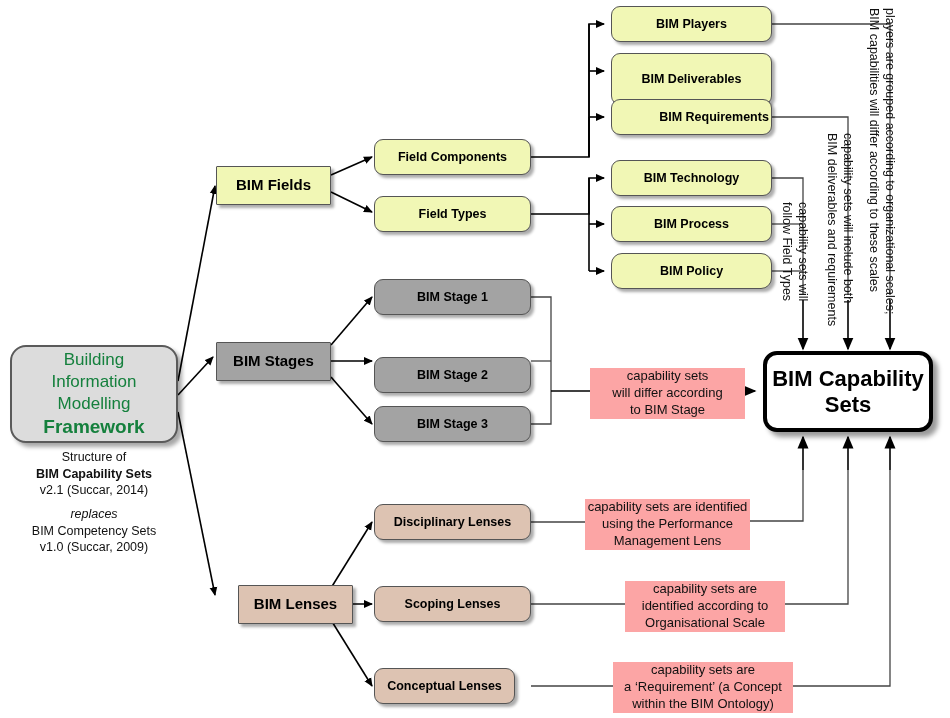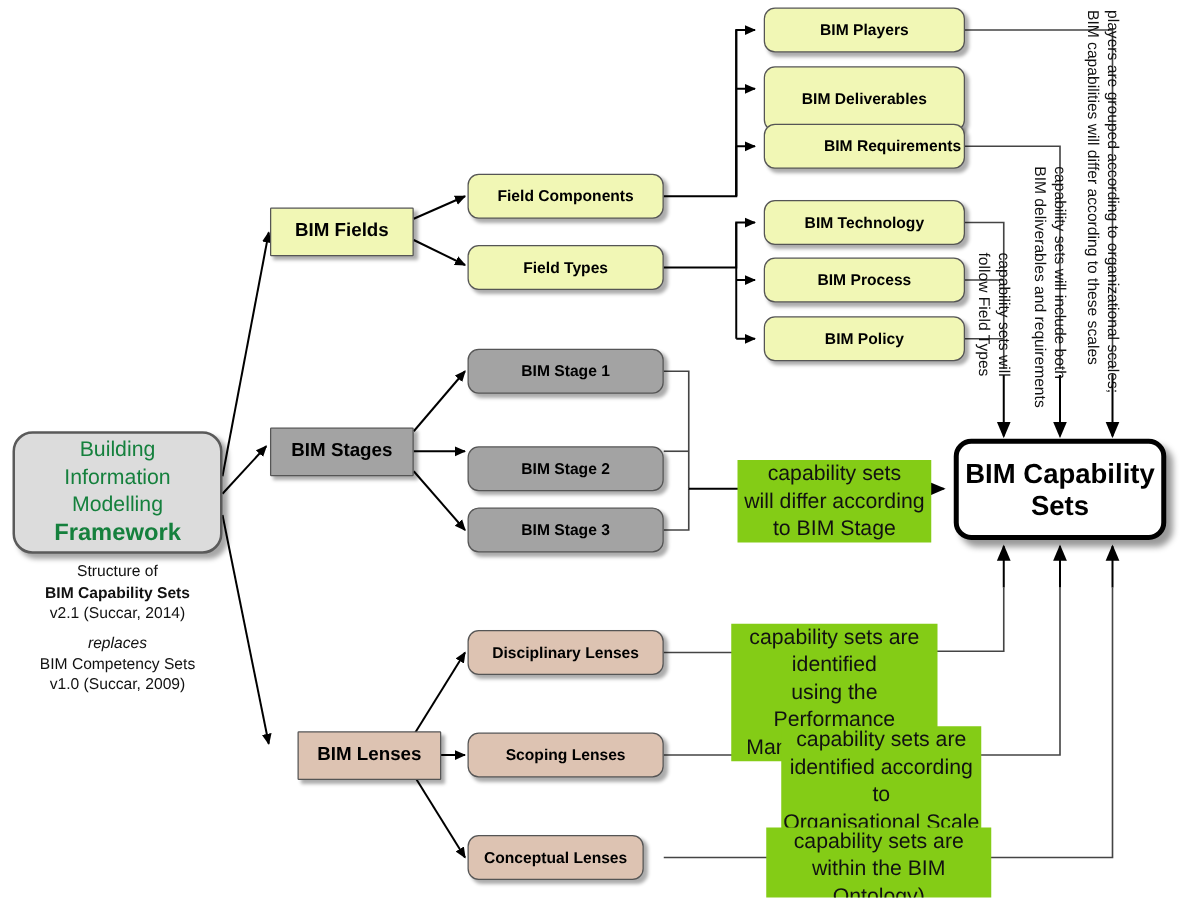--- a/index.html
+++ b/index.html
@@ -29,22 +29,22 @@
 
   .capset{background:#fff;border:4px solid #000;border-radius:14px;
           box-shadow:5px 5px 5px rgba(0,0,0,.4);font-size:22px;font-weight:bold;
           color:#000;line-height:1.18;}
 
   .caption{position:absolute;text-align:center;font-size:12.5px;color:#111;
            line-height:1.33;font-family:"Liberation Sans","DejaVu Sans",sans-serif;}
   .caption b{font-weight:bold;}
   .caption i{font-style:italic;}
 
-  .edge-label{position:absolute;text-align:center;font-size:17px;color:#111;
-              line-height:1.3;background:#84cc16;}
+  .edge-label{position:absolute;text-align:center;font-size:13px;color:#111;
+              line-height:1.3;background:#fca5a5;}
 
   .vlabel{position:absolute;font-size:12.5px;color:#111;line-height:1.3;
           transform-origin:0 0;transform:rotate(90deg);white-space:nowrap;}
   .vlabel .l2{display:block;}
 </style>
 </head>
 <body>
 
 <div id="stage">
 
@@ -168,21 +168,21 @@
   <div class="node rounded n-leaf yellow" style="left:611px;top:99px;width:161px;height:36px;padding-left:45px;">
     <span>BIM Requirements</span>
   </div>
 
   <div class="node rounded n-leaf yellow" style="left:611px;top:160px;width:161px;height:36px;">
     <span>BIM Technology</span>
   </div>
   <div class="node rounded n-leaf yellow" style="left:611px;top:206px;width:161px;height:36px;">
     <span>BIM Process</span>
   </div>
-  <div class="node rounded n-leaf yellow" style="left:611px;top:253px;width:161px;height:36px;">
+  <div class="node rounded n-leaf yellow" style="left:611px;top:253px;width:161px;height:36px;border-radius:11px;">
     <span>BIM Policy</span>
   </div>
 
   <div class="node rounded n-leaf teal" style="left:374px;top:279px;width:157px;height:36px;">
     <span>BIM Stage 1</span>
   </div>
   <div class="node rounded n-leaf teal" style="left:374px;top:357px;width:157px;height:36px;">
     <span>BIM Stage 2</span>
   </div>
   <div class="node rounded n-leaf teal" style="left:374px;top:406px;width:157px;height:36px;">
@@ -232,16 +232,17 @@
   </div>
 
   <div class="edge-label" style="left:625px;top:581px;width:160px;">
     <div>capability sets are</div>
     <div>identified according to</div>
     <div>Organisational Scale</div>
   </div>
 
   <div class="edge-label" style="left:613px;top:662px;width:180px;">
     <div>capability sets are</div>
+    <div>a ‘Requirement’ (a Concept</div>
     <div>within the BIM Ontology)</div>
   </div>
 
 </div>
 
 </body></html>

